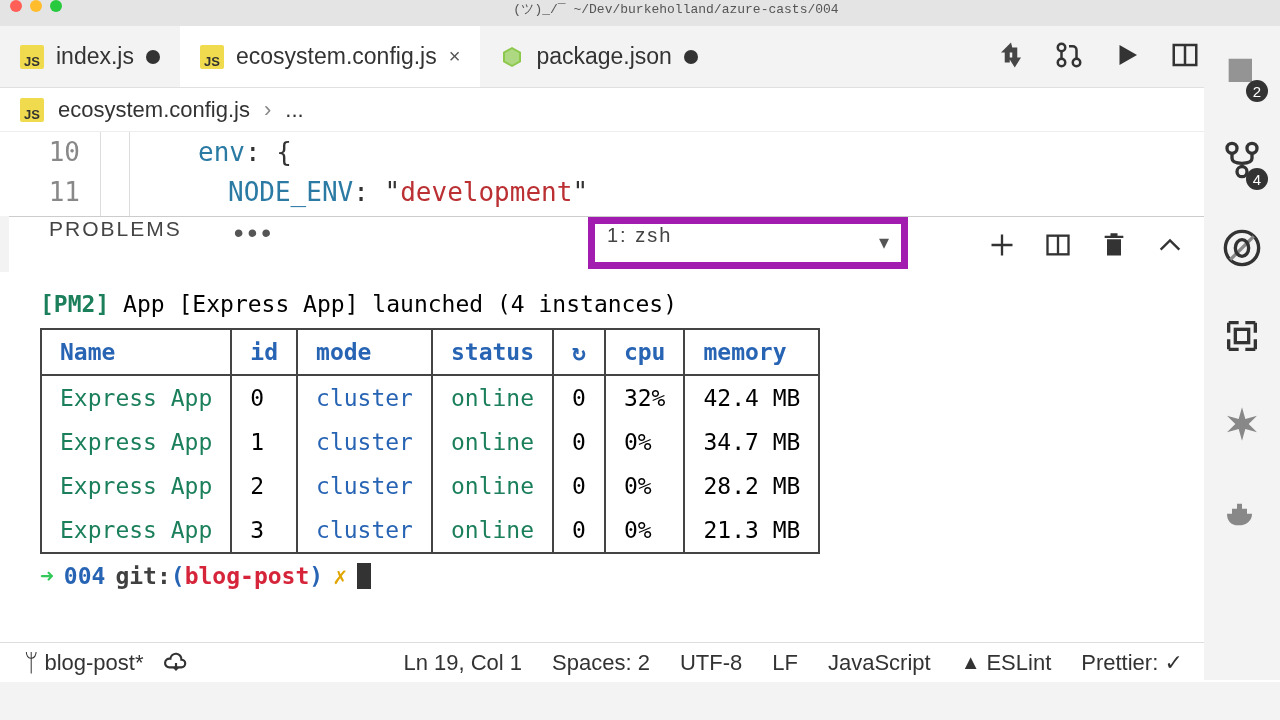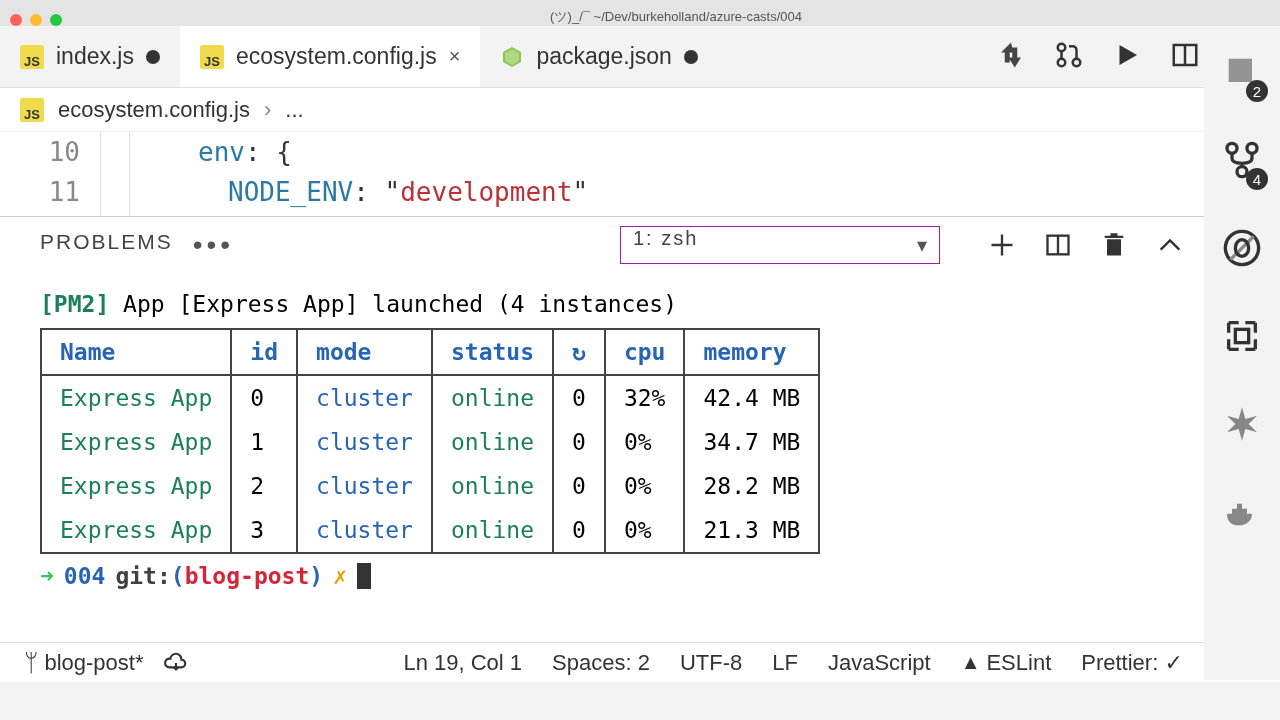--- a/index.html
+++ b/index.html
@@ -2,22 +2,22 @@
 <html><head>
 <meta charset="utf-8">
 <style>
 * { box-sizing: border-box; margin: 0; padding: 0; }
 body {
   width: 1280px; height: 720px;
   font-family: -apple-system, "Segoe UI", sans-serif;
   background: #f3f3f3; overflow: hidden; position: relative;
 }
 .titlebar {
-  height: 26px; background: #e4e4e4; display: flex; align-items: flex-end;
-  padding: 0 10px; font-size: 13px; color: #555;
+  height: 26px; background: #e4e4e4; display: flex; align-items: flex-start;
+  padding: 0 10px; font-size: 13px; color: #555; font-family: Liberation Mono, monospace;
 }
 .traffic-lights { display: flex; gap: 8px; margin-right: 20px; }
 .tl { width: 12px; height: 12px; border-radius: 50%; }
 .tl.red { background: #ff5f56; }
 .tl.yellow { background: #ffbd2e; }
 .tl.green { background: #27c93f; }
 .title-text { flex: 1; text-align: center; }
 
 .tabbar {
   height: 62px; background: #f3f3f3; display: flex; align-items: center;
@@ -58,29 +58,29 @@
 .line-nums { width: 100px; text-align: right; color: #888; padding-right: 20px; }
 .line-nums div { height: 40px; line-height: 40px; }
 .fold-guide { width: 30px; border-left: 1px solid #ddd; border-right: 1px solid #ddd; }
 .code { padding-left: 60px; flex: 1; }
 .code-line { height: 40px; line-height: 40px; color: #333; }
 .indent { display: inline-block; width: 30px; }
 .code-attr { color: #2a7aa4; }
 .code-str { color: #bb3033; }
 
 .panel-tabs {
-  height: 56px; background: #fff; display: flex; align-items: center;
-  padding: 0 40px; border-top: 1px solid #ccc; gap: 20px;
-  font-size: 21px; letter-spacing: 2px; color: #444;
+  height: 56px; background: #fff; display: flex; 
+  padding: 0 40px; border-top: 1px solid #ccc; gap: 52px;
+  font-size: 21px; letter-spacing: 2px; color: #444; margin-left: 9px;
 }
 .panel-tab { padding-bottom: 6px; }
 .panel-tab.active { border-bottom: 2px solid #333; }
 .panel-more { font-size: 28px; letter-spacing: 4px; color: #555; }
 .term-select {
-  margin-left: auto; width: 320px; height: 38px; border: 1px solid #a21caf;
+  margin-left: auto; width: 320px; height: 52px; border: 7px solid #a21caf;
   font-size: 20px; padding: 0 30px 0 12px; background: #fff; position: relative;
 }
 .term-select::after {
   content: "▾"; position: absolute; right: 10px; top: 6px; color: #555;
 }
 .panel-actions { display: flex; gap: 28px; margin-left: 28px; align-items: center; }
 .panel-actions .icon { width: 28px; height: 28px; }
 
 .terminal {
   background: #fff; padding: 16px 40px 0 40px;

